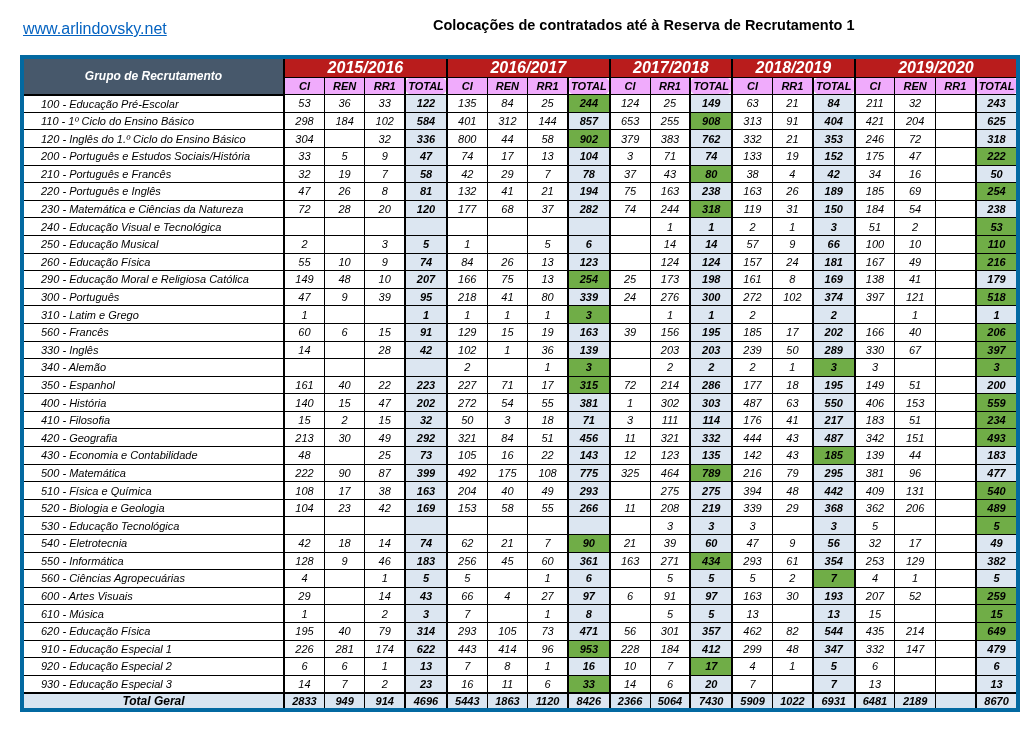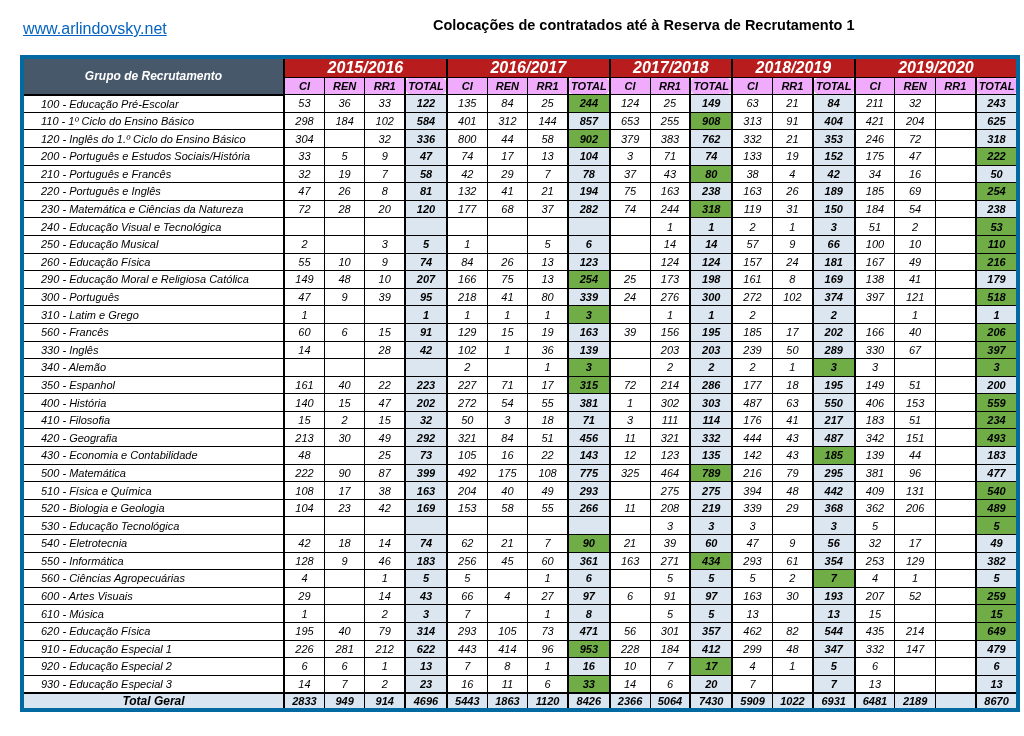--- a/index.html
+++ b/index.html
@@ -759,21 +759,21 @@
         <td class="val total">544</td>
         <td class="val gstart">435</td>
         <td class="val">214</td>
         <td class="val"></td>
         <td class="val total green">649</td>
       </tr>
       <tr>
         <td class="rlabel">910 - Educação Especial 1</td>
         <td class="val gstart">226</td>
         <td class="val">281</td>
-        <td class="val">212</td>
+        <td class="val">174</td>
         <td class="val total">622</td>
         <td class="val gstart">443</td>
         <td class="val">414</td>
         <td class="val">96</td>
         <td class="val total green">953</td>
         <td class="val gstart">228</td>
         <td class="val">184</td>
         <td class="val total">412</td>
         <td class="val gstart">299</td>
         <td class="val">48</td>

